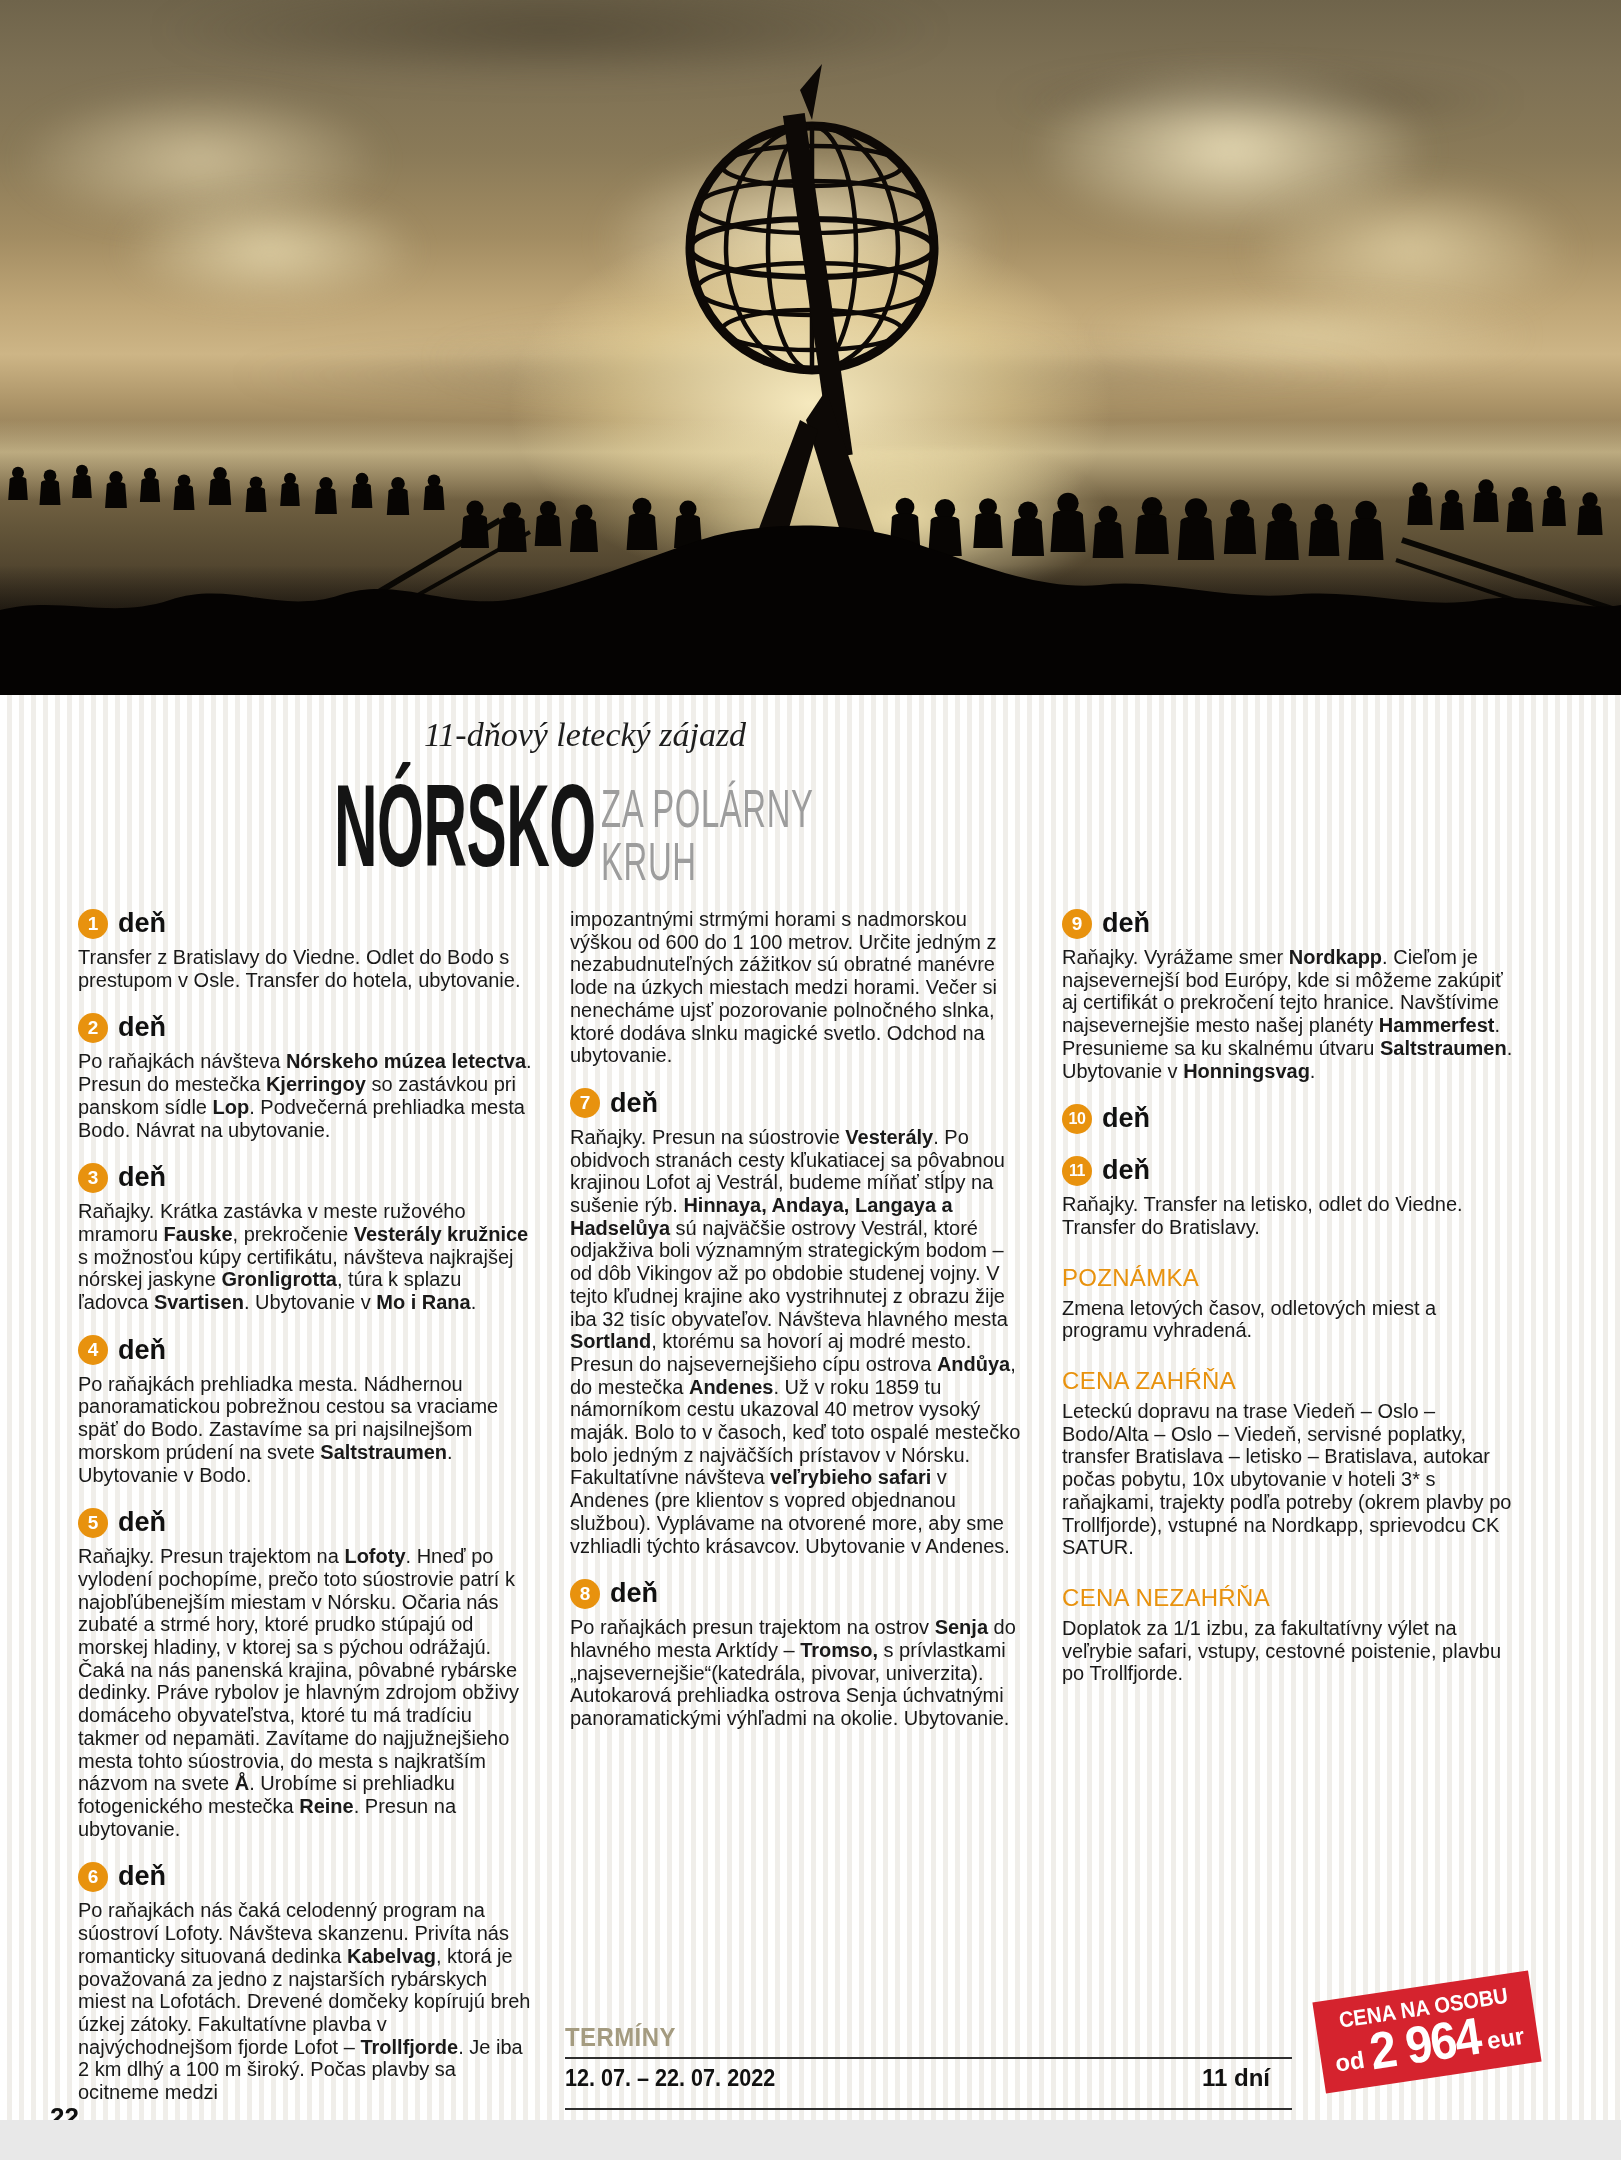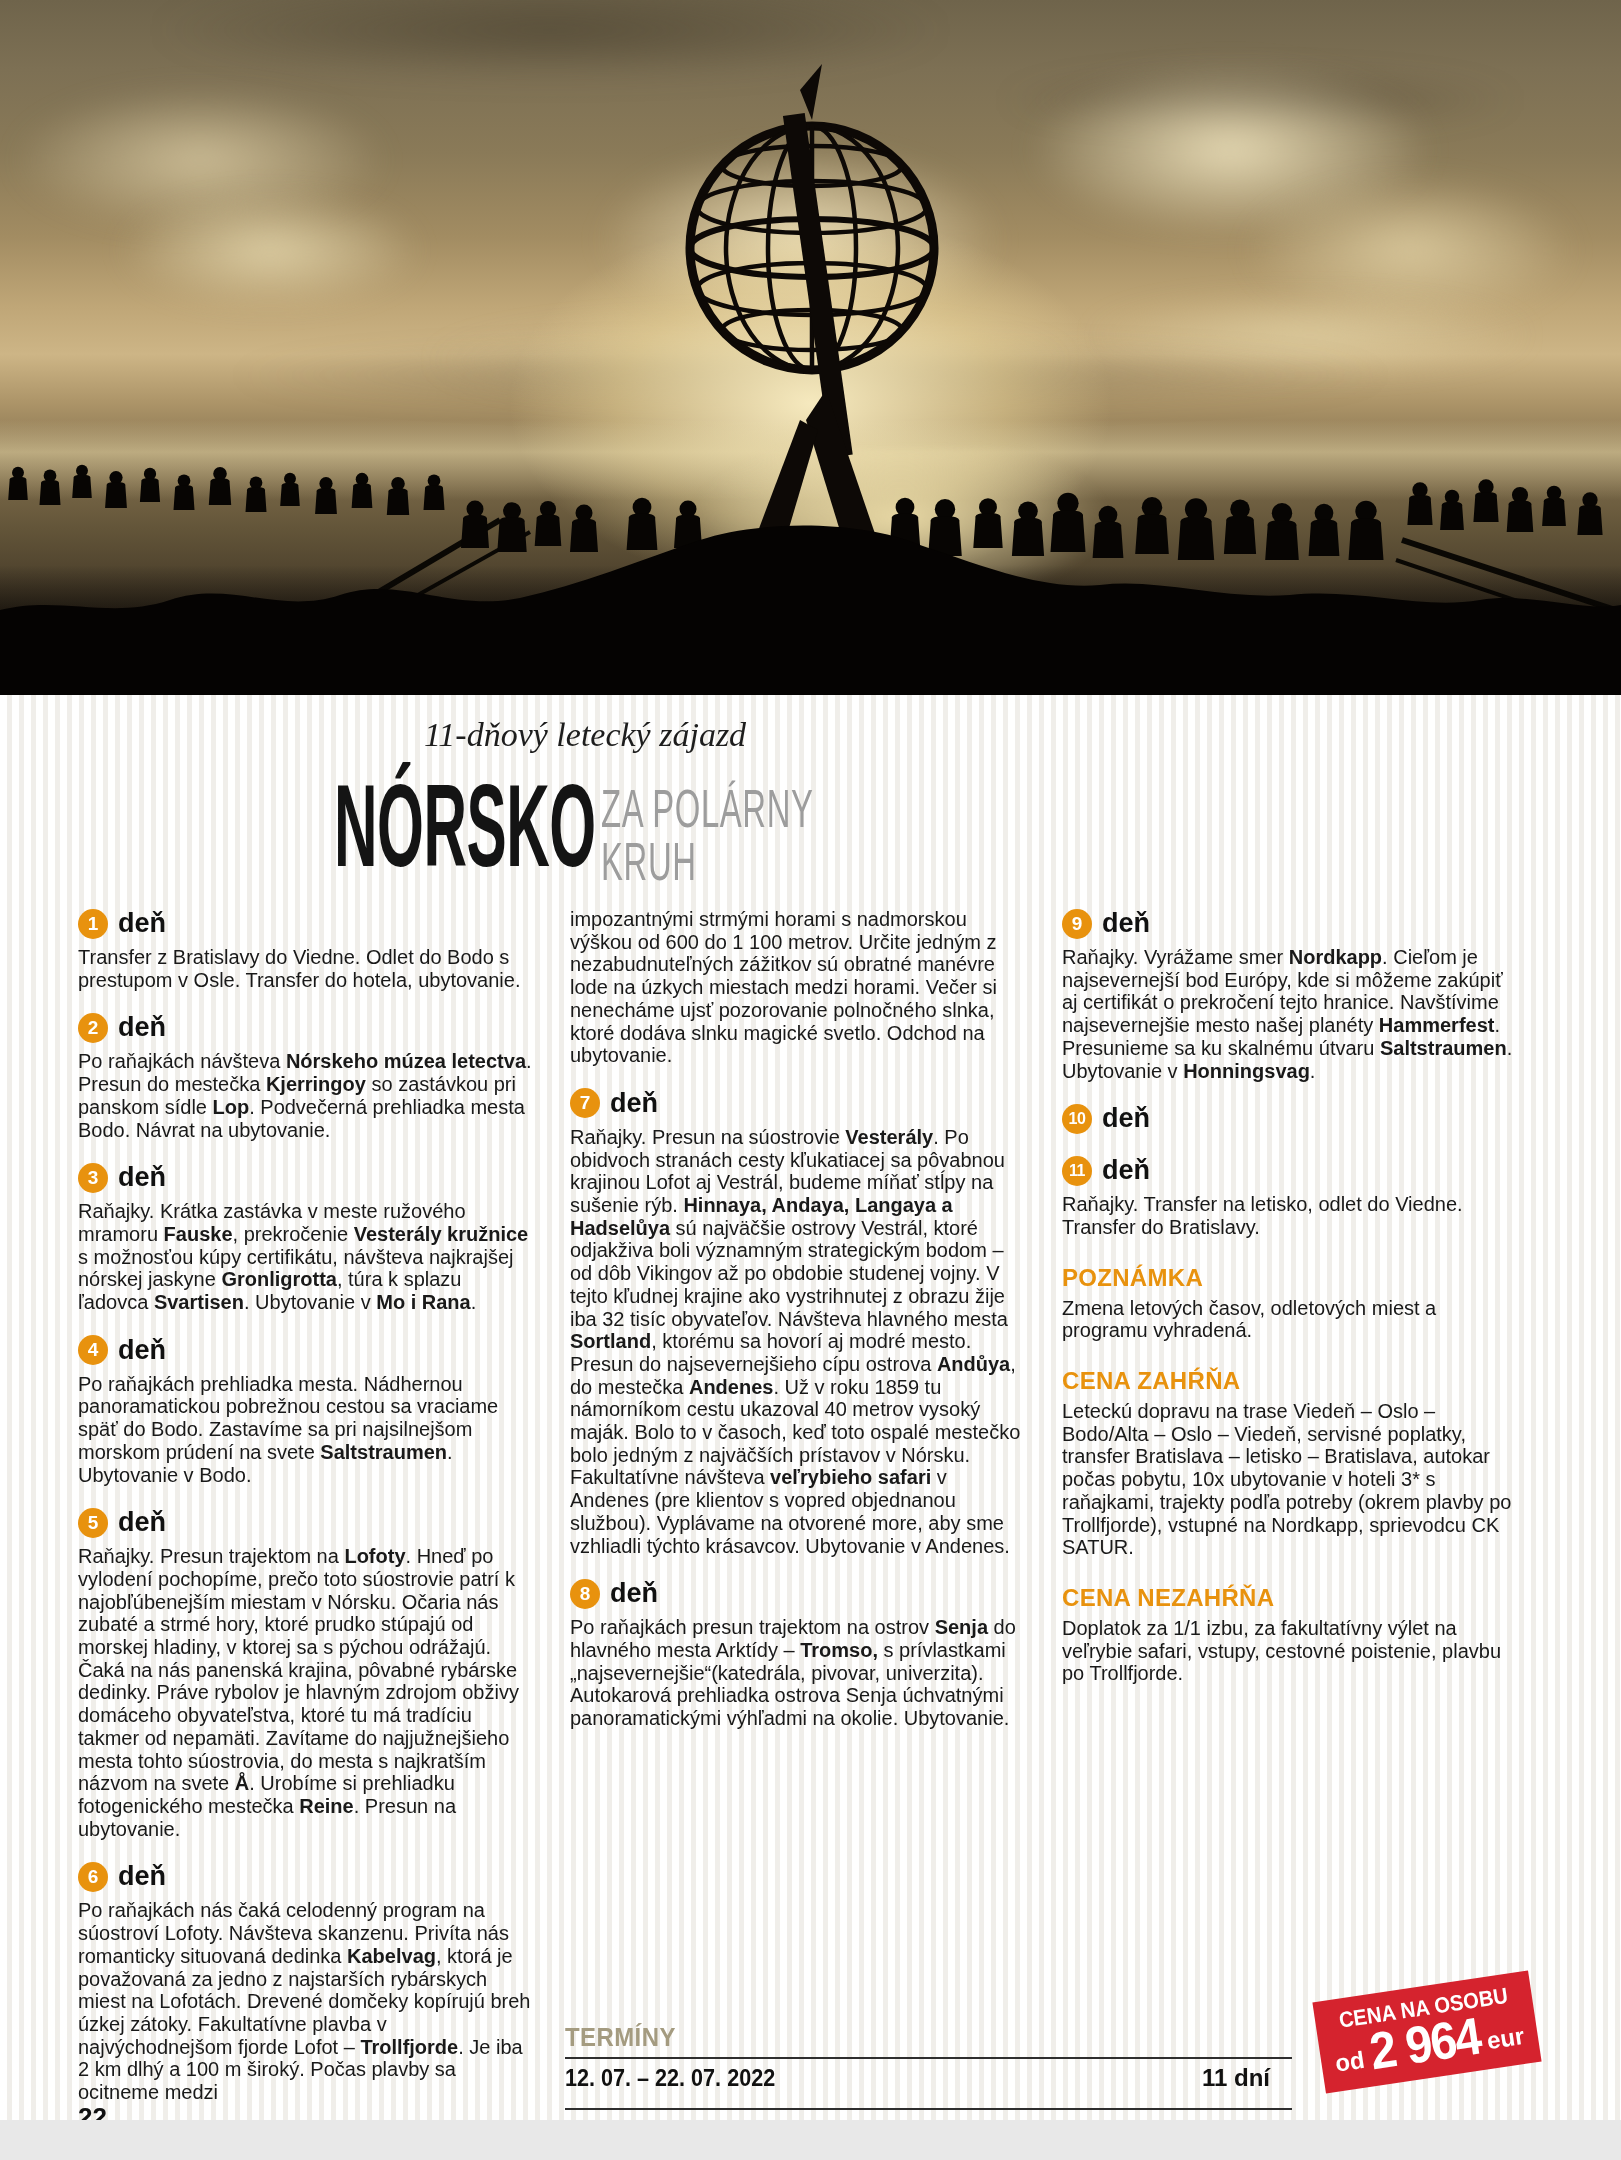--- a/index.html
+++ b/index.html
@@ -49,42 +49,42 @@
   .columns { position:absolute; left:78px; top:908px; display:flex; gap:37px; }
   .column { width:455px; }
   .column > :first-child { margin-top:0; }
   .day-head { display:flex; align-items:center; margin:21px 0 7px; }
   .day-badge { flex:0 0 auto; width:30px; height:30px; border-radius:50%; background:#e8920e;
     color:#fff; font-weight:700; font-size:19px; display:flex; align-items:center; justify-content:center; }
   .day-badge.two { font-size:16px; letter-spacing:-.5px; }
   .day-word { margin-left:10px; font-size:27px; font-weight:700; color:#111; }
   .body-text { margin:0; font-size:20px; line-height:22.7px; color:#191919; }
   .body-text b { font-weight:700; }
-  .note-head { margin:25px 0 5px; font-size:24px; font-weight:700; color:#e8920e; letter-spacing:.3px; }
+  .note-head { margin:25px 0 5px; font-size:24px; font-weight:400; color:#e8920e; letter-spacing:.3px; }
 
   
   .terms { position:absolute; left:565px; top:2022px; width:727px; }
   .terms-head { font-size:26px; font-weight:700; color:#a49b80; letter-spacing:.5px;
     transform:scaleX(.92); transform-origin:left; }
   .terms-table { margin-top:4px; border-top:2px solid #2e2e2e; border-bottom:2px solid #2e2e2e;
     padding:5px 0 16px; display:flex; justify-content:space-between; align-items:center; }
   .terms-date { font-size:24px; font-weight:700; color:#111; transform:scaleX(.9); transform-origin:left; white-space:nowrap; }
   .terms-duration { font-size:24px; color:#111; padding-right:22px;font-weight:bold; }
 
   
   .price-badge { position:absolute; left:1318px; top:1986px; width:218px; height:92px;
     background:#d5232e; transform:rotate(-8.5deg); color:#fff; text-align:center; }
   .pb-line1 { margin-top:9px; font-size:22px; font-weight:700; transform:scaleX(.92); }
   .pb-line2 { display:flex; align-items:flex-end; justify-content:center; line-height:.82; margin-top:1px; }
   .pb-od  { font-size:24px; font-weight:700; padding-bottom:5px; }
   .pb-amount { font-size:52px; font-weight:700; letter-spacing:-2px; margin:0 2px; transform:scaleX(.92); }
   .pb-eur { font-size:24px; font-weight:700; padding-bottom:5px; }
 
   
-  .page-num { position:absolute; left:64px; top:2102px; font-size:26px; font-weight:700; color:#111;padding-left:14px; }
+  .page-num { position:absolute; left:36px; top:2102px; font-size:26px; font-weight:700; color:#111;padding-left:14px; }
   .footer-link { position:absolute; right:90px; top:2124px; font-size:24px; letter-spacing:2.5px; color:#2b2b2b;font-style:italic; }
 </style>
 </head>
 <body>
 
 <div class="page">
 
   <div class="photo">
     <div class="layer blob d1"></div>
     <div class="layer blob d2"></div>

